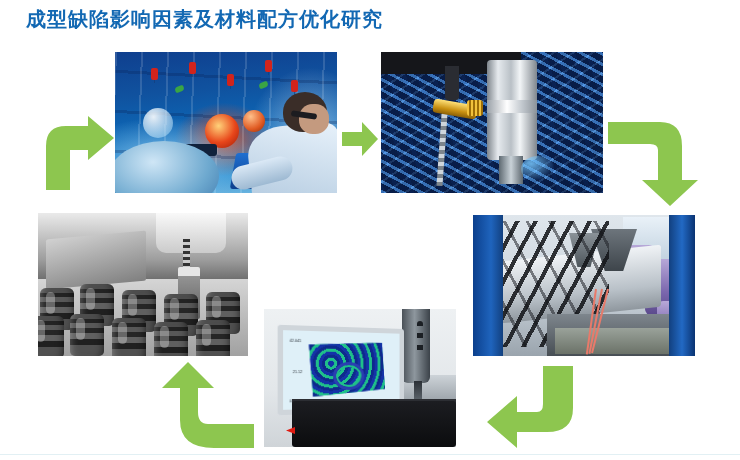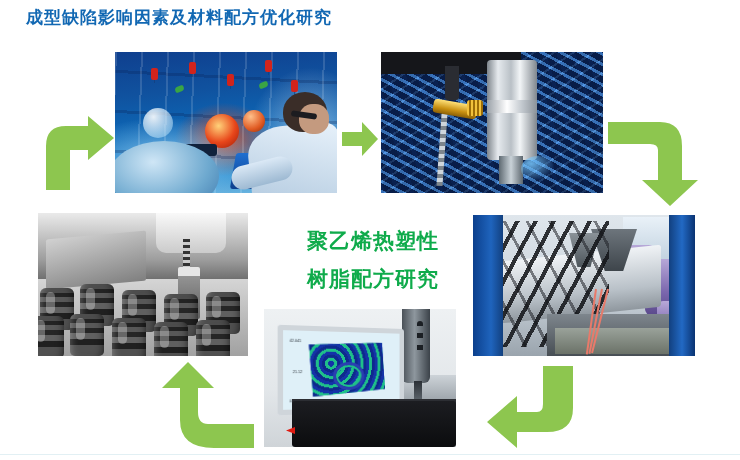--- a/index.html
+++ b/index.html
@@ -7,21 +7,21 @@
     width:740px;height:460px;background:#ffffff;
     font-family:"Liberation Sans","DejaVu Sans",sans-serif;
     overflow:hidden;position:relative;
   }
   .slide{position:absolute;inset:0;background:#fff;}
   .bottom-rule{position:absolute;left:0;top:454px;width:740px;height:1px;background:#e2f0f4;}
 
   
   .title{
     position:absolute;left:26px;top:6px;
-    font-size:17px;font-weight:bold;color:#1268b3;
+    font-size:20px;font-weight:bold;color:#1268b3;
     letter-spacing:1px;white-space:nowrap;text-align:center;
   }
 
   
   .caption{
     position:absolute;left:283px;top:222px;width:180px;
     font-size:21px;font-weight:bold;color:#0fab4b;
     line-height:38px;text-align:center;letter-spacing:1px;
   }
   .caption div{white-space:nowrap;}
@@ -255,24 +255,20 @@
         <div class="cap" style="left:168px;top:22px;"></div>
         <div class="cap" style="left:-8px;top:46px;"></div>
         <div class="cap" style="left:32px;top:44px;"></div>
         <div class="cap" style="left:74px;top:48px;"></div>
         <div class="cap" style="left:116px;top:52px;"></div>
         <div class="cap" style="left:158px;top:50px;"></div>
       </div>
     </div>
   </div>
 
-  <div class="caption">
-    <div>聚乙烯热塑性</div>
-    <div>树脂配方研究</div>
-  </div>
 
   <div class="arrow" style="left:40px;top:116px;width:76px;height:74px;">
     <svg viewBox="0 0 76 74" width="76" height="74" aria-hidden="true">
       <path d="M6,74 L6,30 Q6,10 26,10 L48,10 L48,0 L74,22 L48,44 L48,34 L30,34 Q30,34 30,46 L30,74 Z" fill="#8DC64F"></path>
     </svg>
   </div>
 
   <div class="arrow" style="left:342px;top:122px;width:36px;height:34px;">
     <svg viewBox="0 0 36 34" width="36" height="34" aria-hidden="true">
       <path d="M0,10 L20,10 L20,0 L36,17 L20,34 L20,24 L0,24 Z" fill="#8DC64F"></path>

